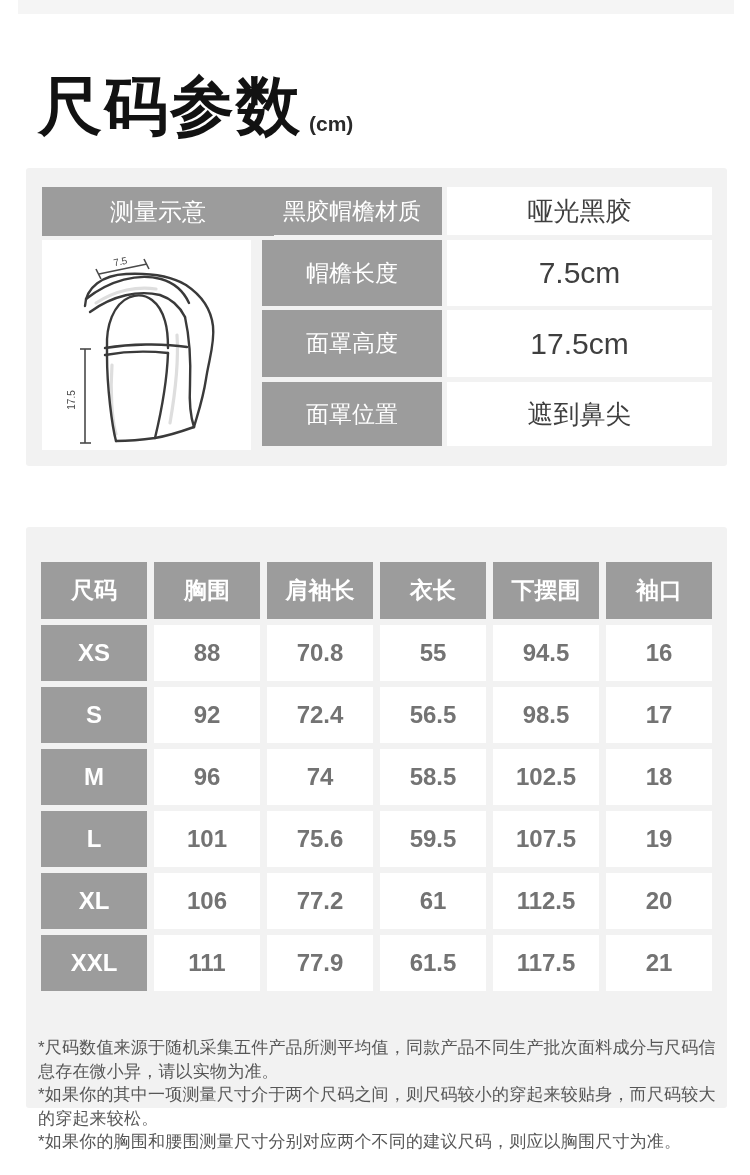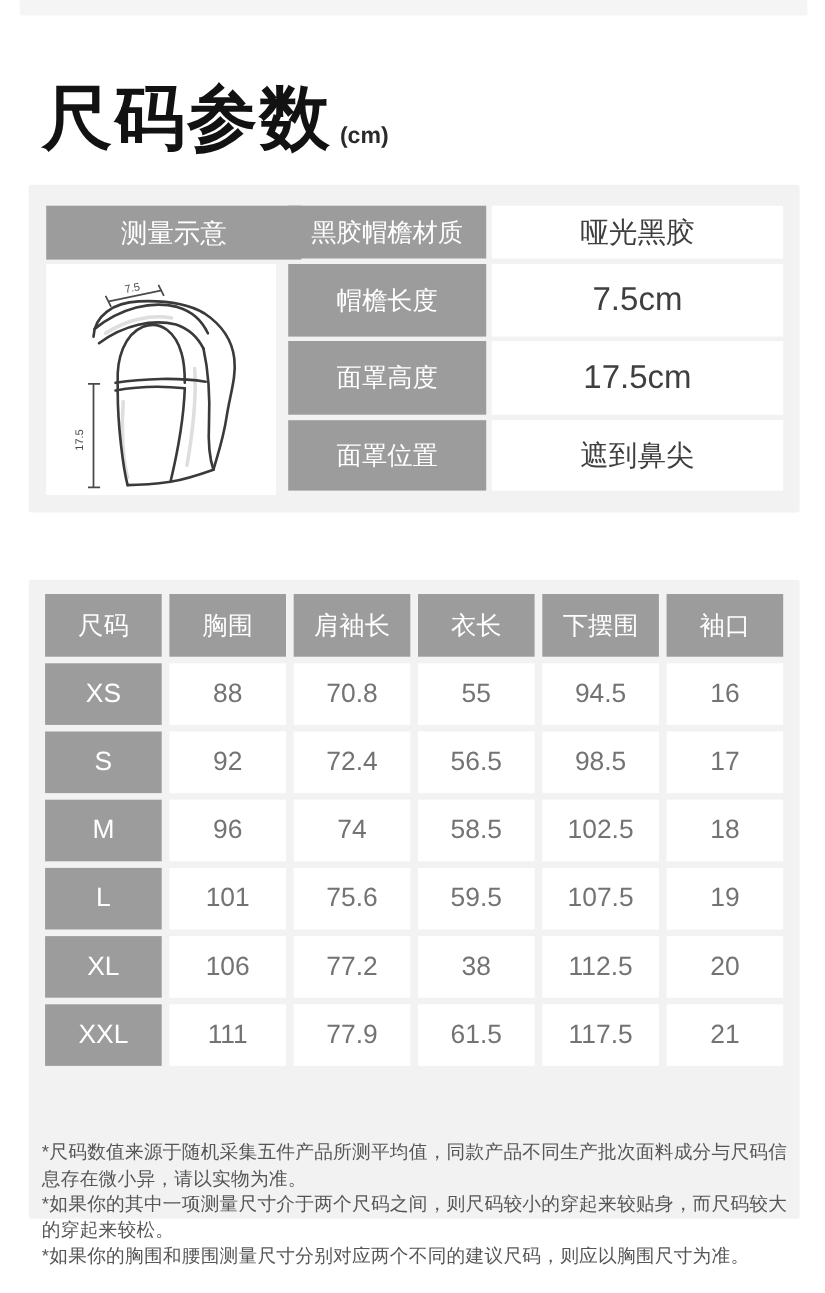--- a/index.html
+++ b/index.html
@@ -4,21 +4,21 @@
 <style>
   html,body{margin:0;padding:0;background:#ffffff;}
   #page{position:relative;width:750px;height:1175px;background:#ffffff;overflow:hidden;
         font-family:"Liberation Sans",sans-serif;}
 
   
   .top-strip{position:absolute;left:18px;top:0;width:716px;height:14px;background:#f5f5f5;}
 
   
   .title-wrap{position:absolute;left:38px;top:68px;display:flex;align-items:flex-end;}
-  .page-title{font-size:64px;font-weight:900;color:#121212;letter-spacing:2px;line-height:1.1;}
+  .page-title{font-size:64px;font-weight:900;color:#121212;letter-spacing:2px;line-height:1.1;font-family:Liberation Serif, serif;}
   .title-unit{font-size:21px;font-weight:600;color:#2a2a2a;margin-left:7px;margin-bottom:6px;margin-top:44px;}
 
   
   .band{position:absolute;left:26px;width:701px;background:#f2f2f2;border-radius:3px;}
   #band-spec{top:168px;height:298px;}
   #band-size{top:527px;height:581px;}
 
   .gcell{background:#9c9c9c;color:#ffffff;display:flex;align-items:center;justify-content:center;}
   .wcell{background:#ffffff;color:#3f3f3f;display:flex;align-items:center;justify-content:center;}
 
@@ -27,23 +27,23 @@
   .drawing-box{position:absolute;left:16px;top:72px;width:209px;height:210px;background:#ffffff;}
   .spec-label{position:absolute;left:236px;width:180px;font-size:23px;}
   .spec-value{position:absolute;left:421px;width:265px;font-size:26px;}
   .val-lg{font-size:30px;}
   .r1{top:19px;height:48px;}
   .r2{top:72px;height:66px;}
   .r3{top:142px;height:67px;}
   .r4{top:214px;height:64px;}
 
   
-  .size-grid{position:absolute;left:15px;top:13px;display:grid;
+  .size-grid{position:absolute;left:15px;top:35px;display:grid;
              grid-template-columns:repeat(6,106px);grid-template-rows:57px repeat(6,56px);
-             column-gap:7px;row-gap:6px;}
+             column-gap:7px;row-gap:6px;font-weight:bold;}
   .hcell{font-size:23px;}
   .scell{font-size:24px;}
   .dcell{font-size:24px;color:#737373;}
 
   
   .notes{position:absolute;left:12px;top:469px;width:679px;font-size:17px;
          line-height:23.5px;color:#565656;letter-spacing:0.2px;margin-top:40px;}
   .note{margin:0;}
 
   svg text{font-family:"Liberation Sans",sans-serif;}
@@ -146,21 +146,21 @@
       <div class="gcell scell">L</div>
       <div class="wcell dcell">101</div>
       <div class="wcell dcell">75.6</div>
       <div class="wcell dcell">59.5</div>
       <div class="wcell dcell">107.5</div>
       <div class="wcell dcell">19</div>
 
       <div class="gcell scell">XL</div>
       <div class="wcell dcell">106</div>
       <div class="wcell dcell">77.2</div>
-      <div class="wcell dcell">38</div>
+      <div class="wcell dcell">61</div>
       <div class="wcell dcell">112.5</div>
       <div class="wcell dcell">20</div>
 
       <div class="gcell scell">XXL</div>
       <div class="wcell dcell">111</div>
       <div class="wcell dcell">77.9</div>
       <div class="wcell dcell">61.5</div>
       <div class="wcell dcell">117.5</div>
       <div class="wcell dcell">21</div>
     </div>

